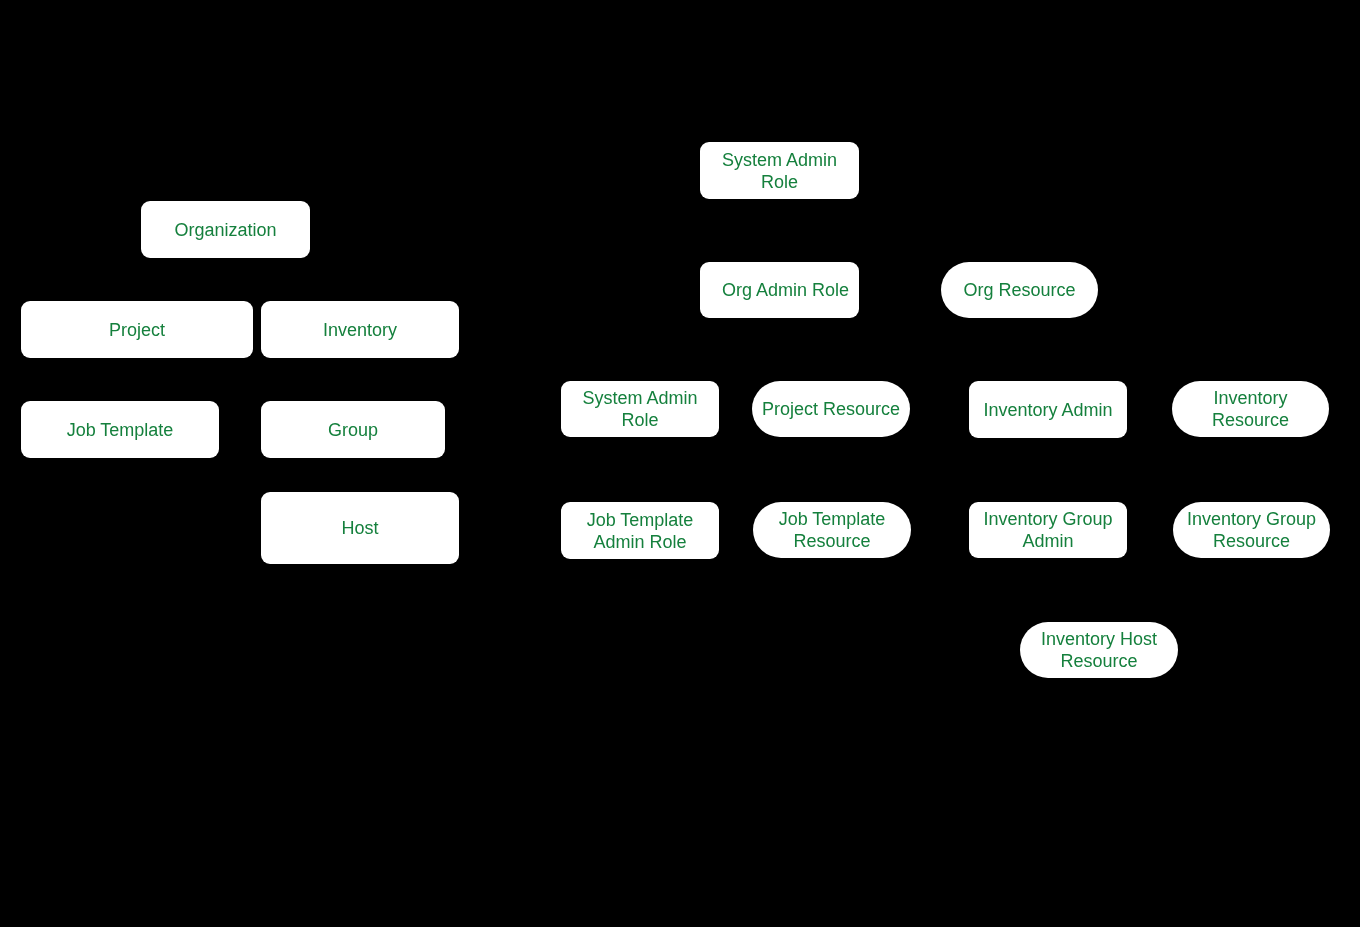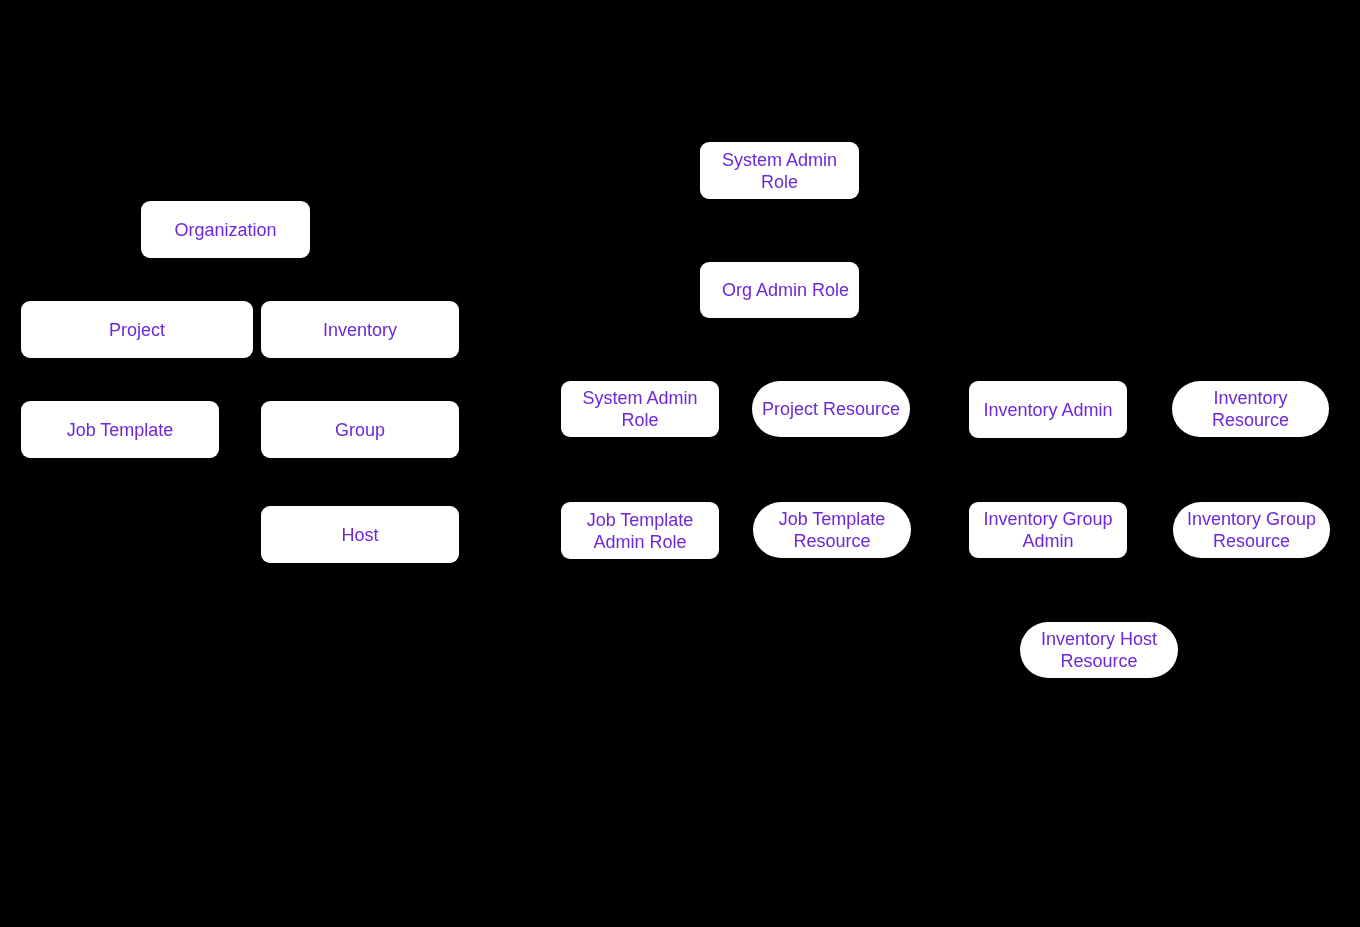--- a/index.html
+++ b/index.html
@@ -11,21 +11,21 @@
     position: relative;
     width: 1360px;
     height: 927px;
     background: #000000;
     overflow: hidden;
     font-family: "Liberation Sans", sans-serif;
   }
   .node {
     position: absolute;
     background: #ffffff;
-    color: #6d28d9;
+    color: #15803d;
     display: flex;
     align-items: center;
     justify-content: center;
     text-align: center;
     font-size: 18px;
     line-height: 22px;
     white-space: pre-line;
     box-sizing: border-box;
   }
   .rect {
@@ -41,29 +41,30 @@
 <div class="canvas">
 
   <div class="node rect" style="left:141px; top:201px; width:169px; height:57px;">Organization</div>
 
   <div class="node rect" style="left:21px; top:301px; width:232px; height:57px;">Project</div>
 
   <div class="node rect" style="left:261px; top:301px; width:198px; height:57px;">Inventory</div>
 
   <div class="node rect" style="left:21px; top:401px; width:198px; height:57px;">Job Template</div>
 
-  <div class="node rect" style="left:261px; top:401px; width:198px; height:57px;">Group</div>
+  <div class="node rect" style="left:261px; top:401px; width:184px; height:57px;">Group</div>
 
-  <div class="node rect" style="left:261px; top:506px; width:198px; height:57px;text-align:right;">Host</div>
+  <div class="node rect" style="left:261px; top:492px; width:198px; height:72px;text-align:right;">Host</div>
 
   <div class="node rect" style="left:700px; top:142px; width:159px; height:57px;">System Admin
 Role</div>
 
   <div class="node rect" style="left:700px; top:262px; width:159px; height:56px;padding-left:12px;">Org Admin Role</div>
 
+  <div class="node stadium" style="left:941px; top:262px; width:157px; height:56px;">Org Resource</div>
 
   <div class="node rect" style="left:561px; top:381px; width:158px; height:56px;">System Admin
 Role</div>
 
   <div class="node stadium" style="left:752px; top:381px; width:158px; height:56px;">Project Resource</div>
 
   <div class="node rect" style="left:969px; top:381px; width:158px; height:57px;">Inventory Admin</div>
 
   <div class="node stadium" style="left:1172px; top:381px; width:157px; height:56px;">Inventory
 Resource</div>

